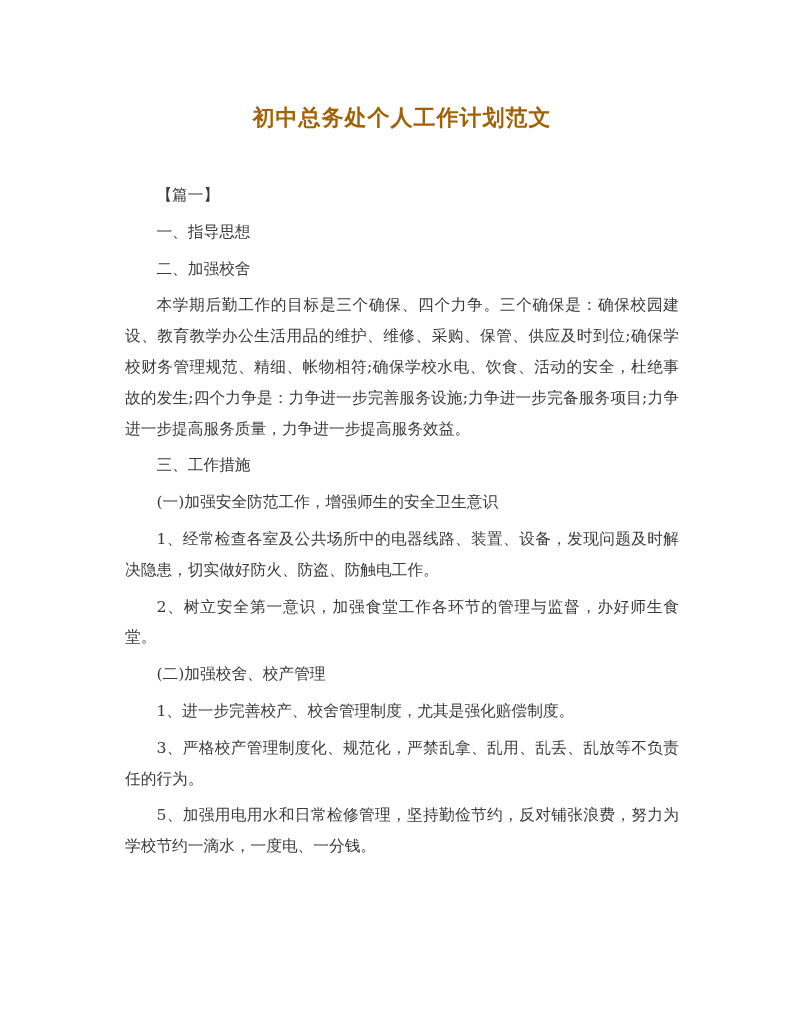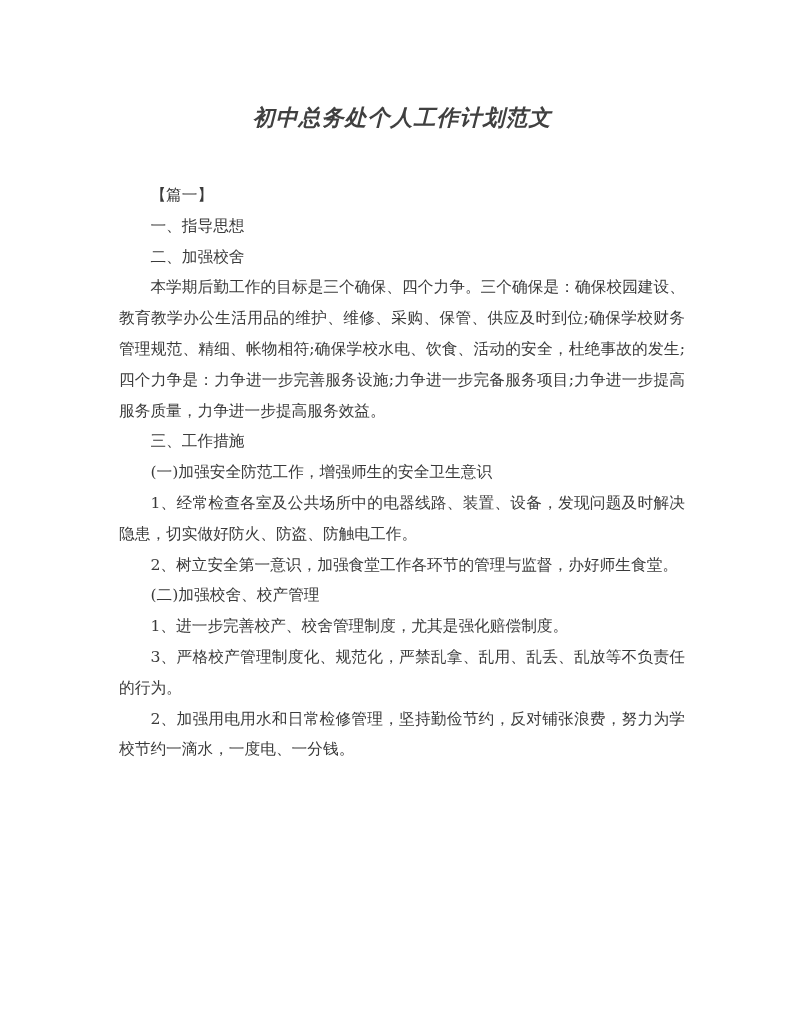--- a/index.html
+++ b/index.html
@@ -18,42 +18,42 @@
     font-family: "DejaVu Serif", "Liberation Serif", serif;
   }
   .doc-title {
     font-size: 22px;
     font-weight: bold;
     text-align: center;
     letter-spacing: 1px;
     margin: 0 0 47px 0;
   }
   .body-text p {
-    margin: 0;
+    margin: 6px;
     font-size: 15.7px;
     line-height: 30.8px;
     color: #3a3a3a;
     text-align: justify;
     text-indent: 2em;
     word-break: break-all;
   }
 </style>
 </head>
 <body>
 
 <div class="page">
-  <h1 class="doc-title" style="color: #404040; font-style: italic;">初中总务处个人工作计划范文</h1>
+  <h1 class="doc-title" style="color: #a16207;">初中总务处个人工作计划范文</h1>
 
   <div class="body-text">
     <p>【篇一】</p>
     <p>一、指导思想</p>
     <p>二、加强校舍</p>
     <p>本学期后勤工作的目标是三个确保、四个力争。三个确保是：确保校园建设、教育教学办公生活用品的维护、维修、采购、保管、供应及时到位;确保学校财务管理规范、精细、帐物相符;确保学校水电、饮食、活动的安全，杜绝事故的发生;四个力争是：力争进一步完善服务设施;力争进一步完备服务项目;力争进一步提高服务质量，力争进一步提高服务效益。</p>
     <p>三、工作措施</p>
     <p>(一)加强安全防范工作，增强师生的安全卫生意识</p>
     <p>1、经常检查各室及公共场所中的电器线路、装置、设备，发现问题及时解决隐患，切实做好防火、防盗、防触电工作。</p>
     <p>2、树立安全第一意识，加强食堂工作各环节的管理与监督，办好师生食堂。</p>
     <p>(二)加强校舍、校产管理</p>
     <p>1、进一步完善校产、校舍管理制度，尤其是强化赔偿制度。</p>
     <p>3、严格校产管理制度化、规范化，严禁乱拿、乱用、乱丢、乱放等不负责任的行为。</p>
-    <p>2、加强用电用水和日常检修管理，坚持勤俭节约，反对铺张浪费，努力为学校节约一滴水，一度电、一分钱。</p>
+    <p>5、加强用电用水和日常检修管理，坚持勤俭节约，反对铺张浪费，努力为学校节约一滴水，一度电、一分钱。</p>
   </div>
 </div>
 
 </body></html>

